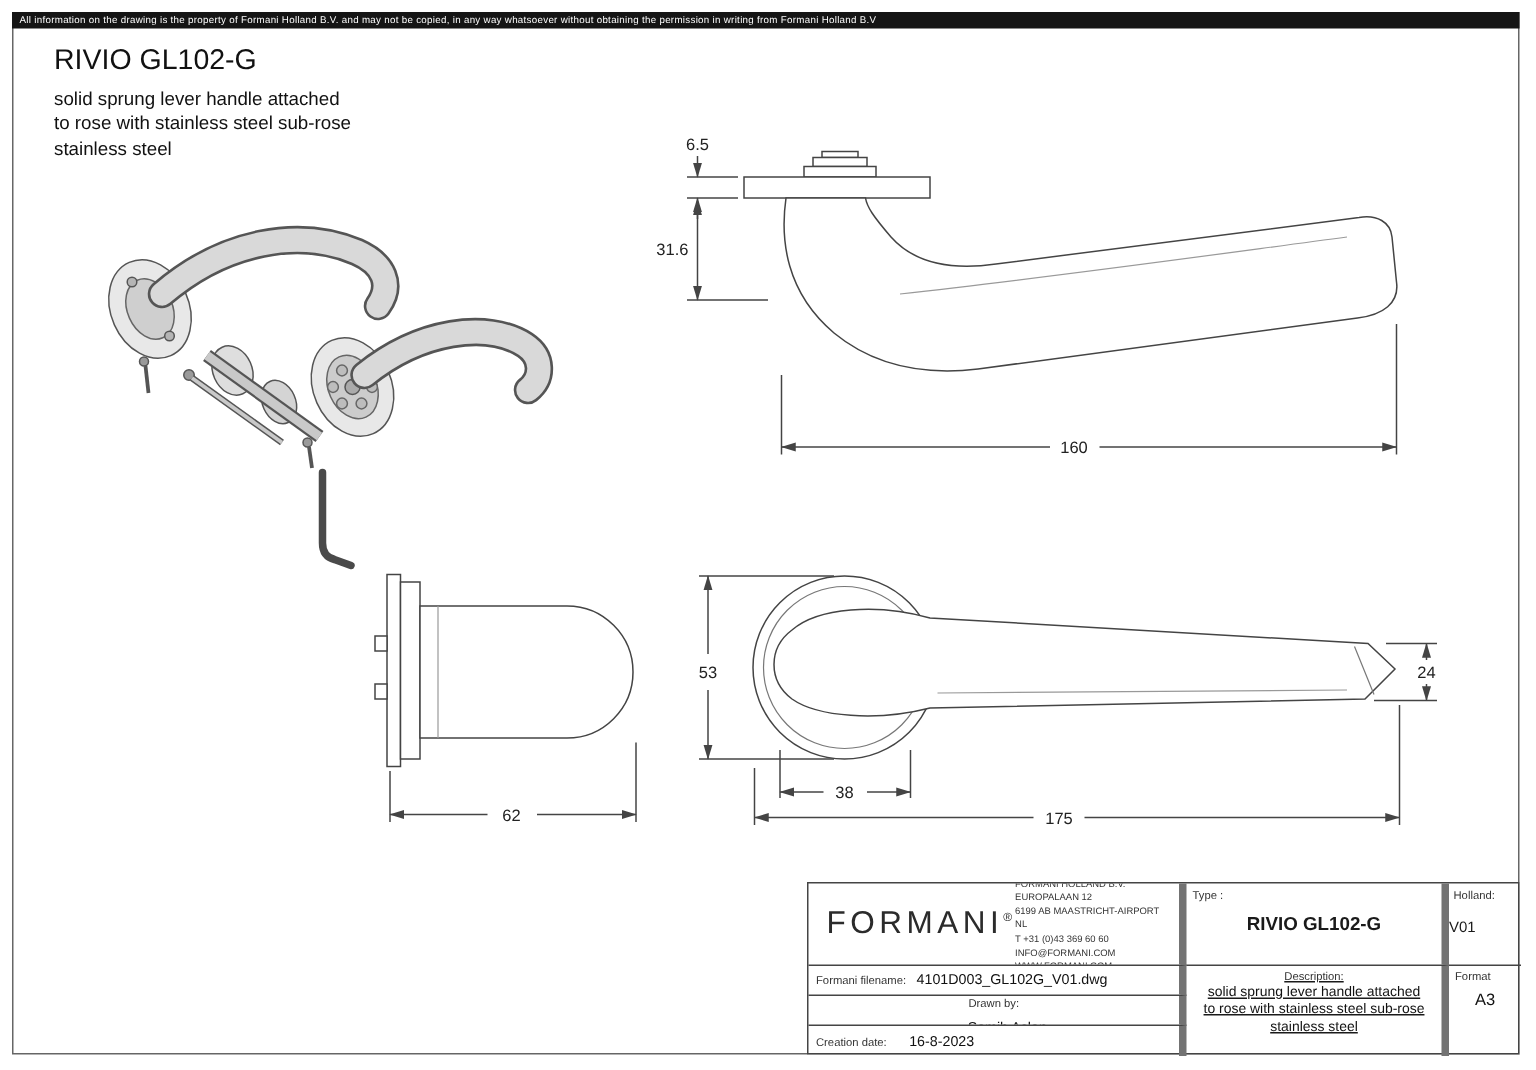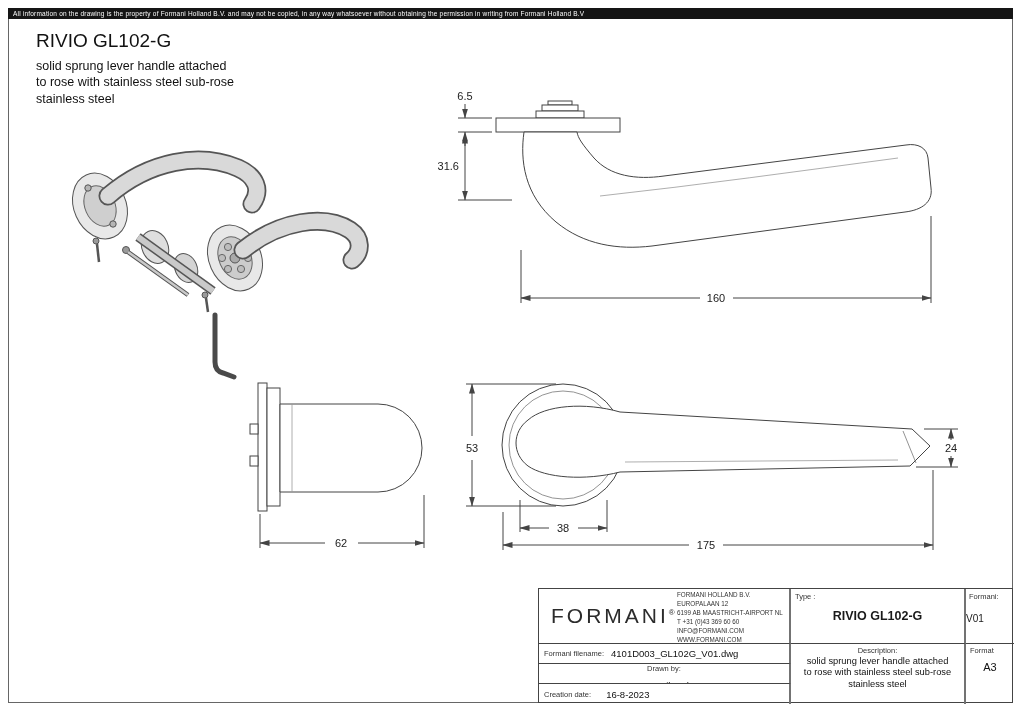--- a/index.html
+++ b/index.html
@@ -9,21 +9,21 @@
   .drawing-title{position:absolute;left:36px;top:30px;font-size:19px;color:#111;}
   .drawing-subtitle{position:absolute;left:36px;top:58px;font-size:12.5px;line-height:1.3;color:#111;}
   svg.linework{position:absolute;left:0;top:0;}
   svg text{font-family:"Liberation Sans",sans-serif;font-size:11px;fill:#222;}
 
   
   .title-block{position:absolute;left:538px;top:588px;width:475px;height:115px;display:grid;
     grid-template-columns:252px 175px 48px;grid-template-rows:55px 20px 20px 20px;
     border:1px solid #444;box-sizing:border-box;background:#fff;}
   .tb-cell{box-sizing:border-box;position:relative;overflow:hidden;}
-  .br{border-right:2px solid #737373;} .bb{border-bottom:1px solid #444;}
+  .br{border-right:5px solid #737373;} .bb{border-bottom:1px solid #444;}
   .tb-label{font-size:7.5px;color:#333;}
   .logo-cell{display:flex;align-items:center;}
   .formani-logo{font-size:21px;letter-spacing:3px;color:#2b2b2b;padding-left:12px;white-space:nowrap;}
   .formani-logo sup{font-size:8px;letter-spacing:0;}
   .address{margin-left:auto;padding:4px 4px 2px 2px;font-size:6.3px;line-height:1.45;color:#333;text-align:left;width:108px;}
   .type-cell .tb-label{position:absolute;left:4px;top:3px;}
   .type-cell .value{position:absolute;left:0;right:0;top:20px;text-align:center;font-size:12.5px;font-weight:600;}
   .version-cell .tb-label{position:absolute;left:3px;top:3px;}
   .version-cell .value{position:absolute;left:0;right:0;top:24px;text-align:left;font-size:10px;}
   .kv-cell{display:flex;align-items:center;padding:0 5px;gap:7px;}
@@ -195,30 +195,30 @@
       <div>WWW.FORMANI.COM</div>
     </div>
   </div>
 
   <div class="tb-cell br bb type-cell" style="grid-column:2;grid-row:1;">
     <span class="tb-label">Type :</span>
     <div class="value">RIVIO GL102-G</div>
   </div>
 
   <div class="tb-cell bb version-cell" style="grid-column:3;grid-row:1;">
-    <span class="tb-label">Formani:</span>
+    <span class="tb-label">Holland:</span>
     <div class="value">V01</div>
   </div>
 
   <div class="tb-cell br bb kv-cell" style="grid-column:1;grid-row:2;">
     <span class="tb-label">Formani filename:</span>
     <span class="value">4101D003_GL102G_V01.dwg</span>
   </div>
 
-  <div class="tb-cell br desc-cell" style="grid-column:2;grid-row:2/5;">
+  <div class="tb-cell br desc-cell" style="grid-column:2;grid-row:2/5;text-decoration:underline;">
     <span class="tb-label">Description:</span>
     <div class="desc-lines">
       <div>solid sprung lever handle attached</div>
       <div>to rose with stainless steel sub-rose</div>
       <div>stainless steel</div>
     </div>
   </div>
 
   <div class="tb-cell format-cell" style="grid-column:3;grid-row:2/5;">
     <span class="tb-label">Format</span>

